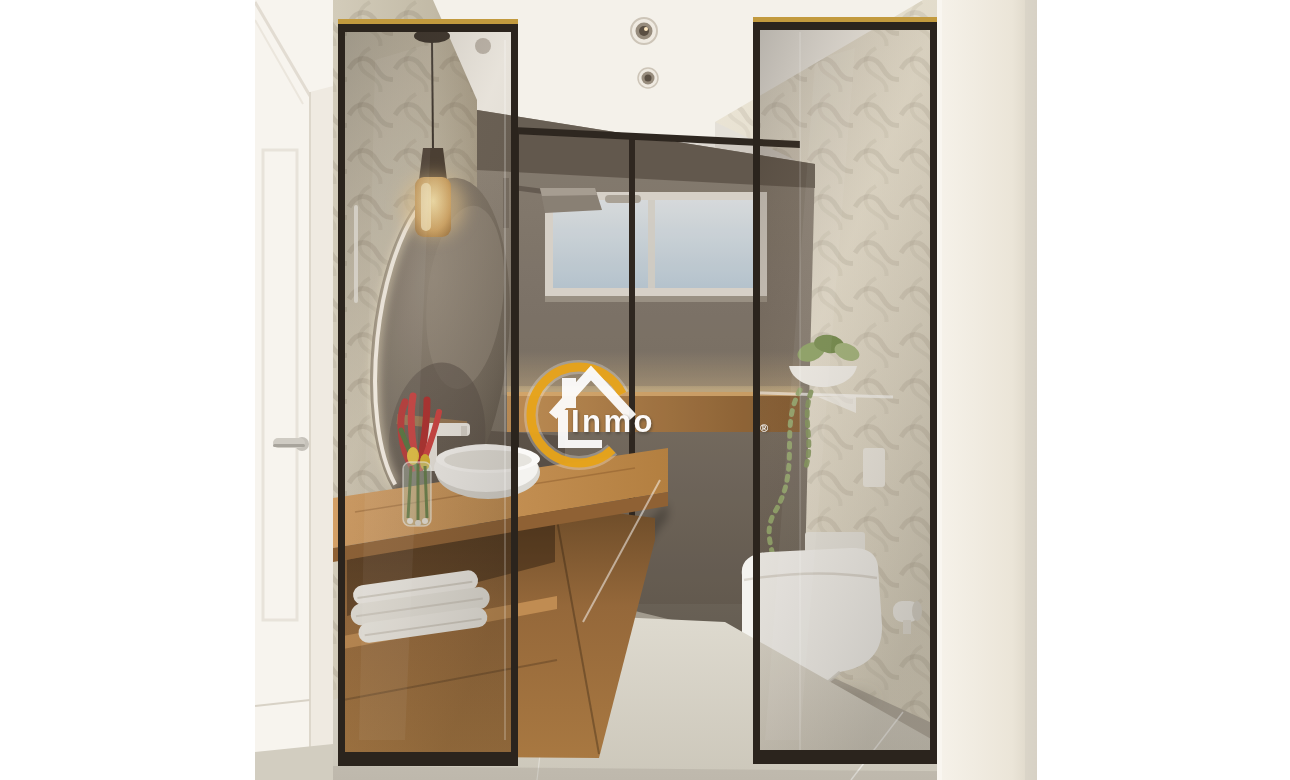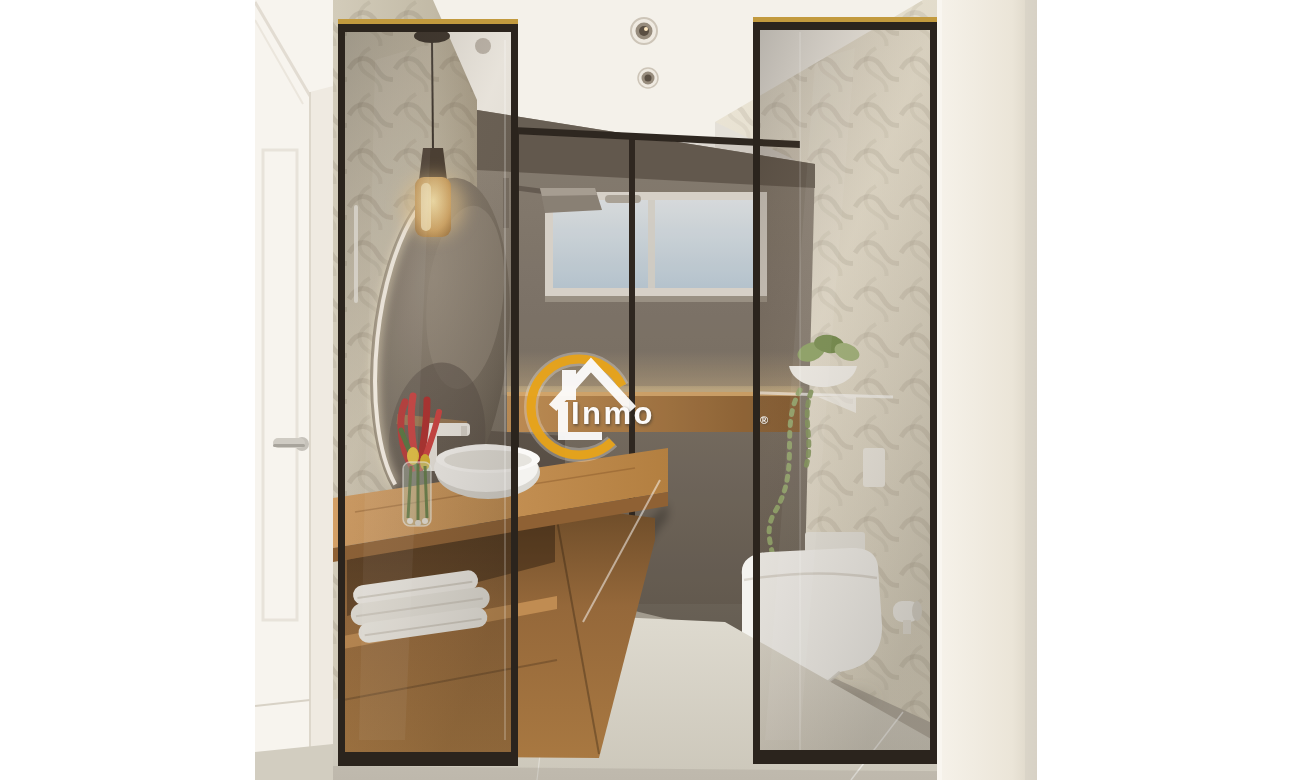--- a/index.html
+++ b/index.html
@@ -1,21 +1,21 @@
 <!DOCTYPE html>
 <html><head>
 <meta charset="utf-8">
 <style>
   html,body{margin:0;padding:0;background:#ffffff;}
   .stage{position:relative;width:1290px;height:780px;background:#ffffff;overflow:hidden;
          font-family:"Liberation Sans", sans-serif;}
   .render{position:absolute;left:255px;top:0;width:782px;height:780px;overflow:hidden;}
   .scene{position:absolute;left:0;top:0;}
   
-  .watermark{position:absolute;left:0;top:8px;width:782px;height:746px;pointer-events:none;opacity:.97;}
+  .watermark{position:absolute;left:0;top:16px;width:782px;height:746px;pointer-events:none;opacity:.97;}
   .wm-badge{position:absolute;left:268px;top:340px;}
   .wm-line{position:absolute;color:#ffffff;font-weight:bold;white-space:nowrap;
            text-shadow:1px 2px 3px rgba(72,64,54,.65), 0 0 2px rgba(90,80,66,.35);}
   .wm-line1{left:316px;top:388px;font-size:31px;letter-spacing:2.5px;}
   .wm-line2{left:311px;top:413px;font-size:31px;letter-spacing:.5px;}
   .wm-reg{position:absolute;left:505px;top:406px;font-size:11px;color:#fff;font-weight:bold;
           text-shadow:1px 1px 2px rgba(72,64,54,.6);}
 </style>
 </head>
 <body>

